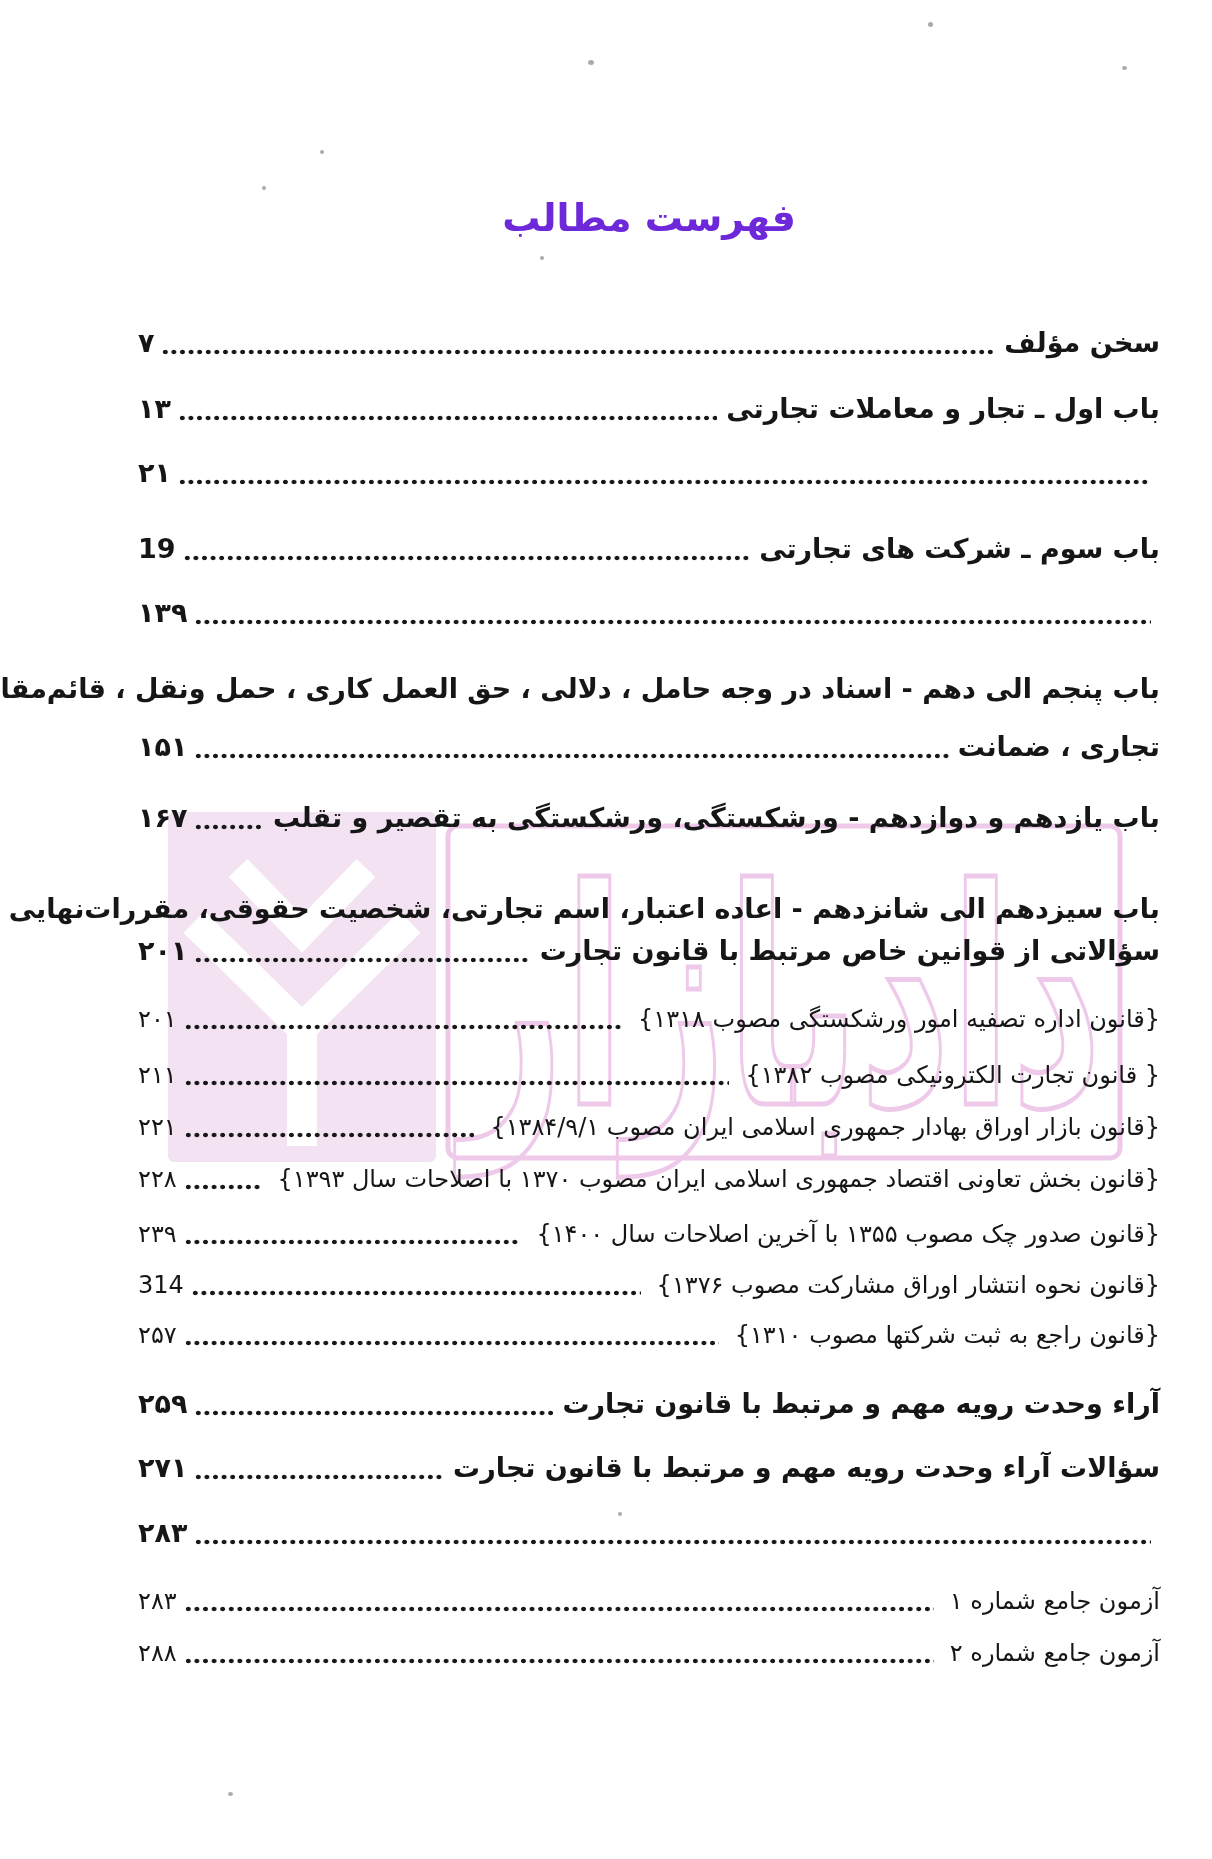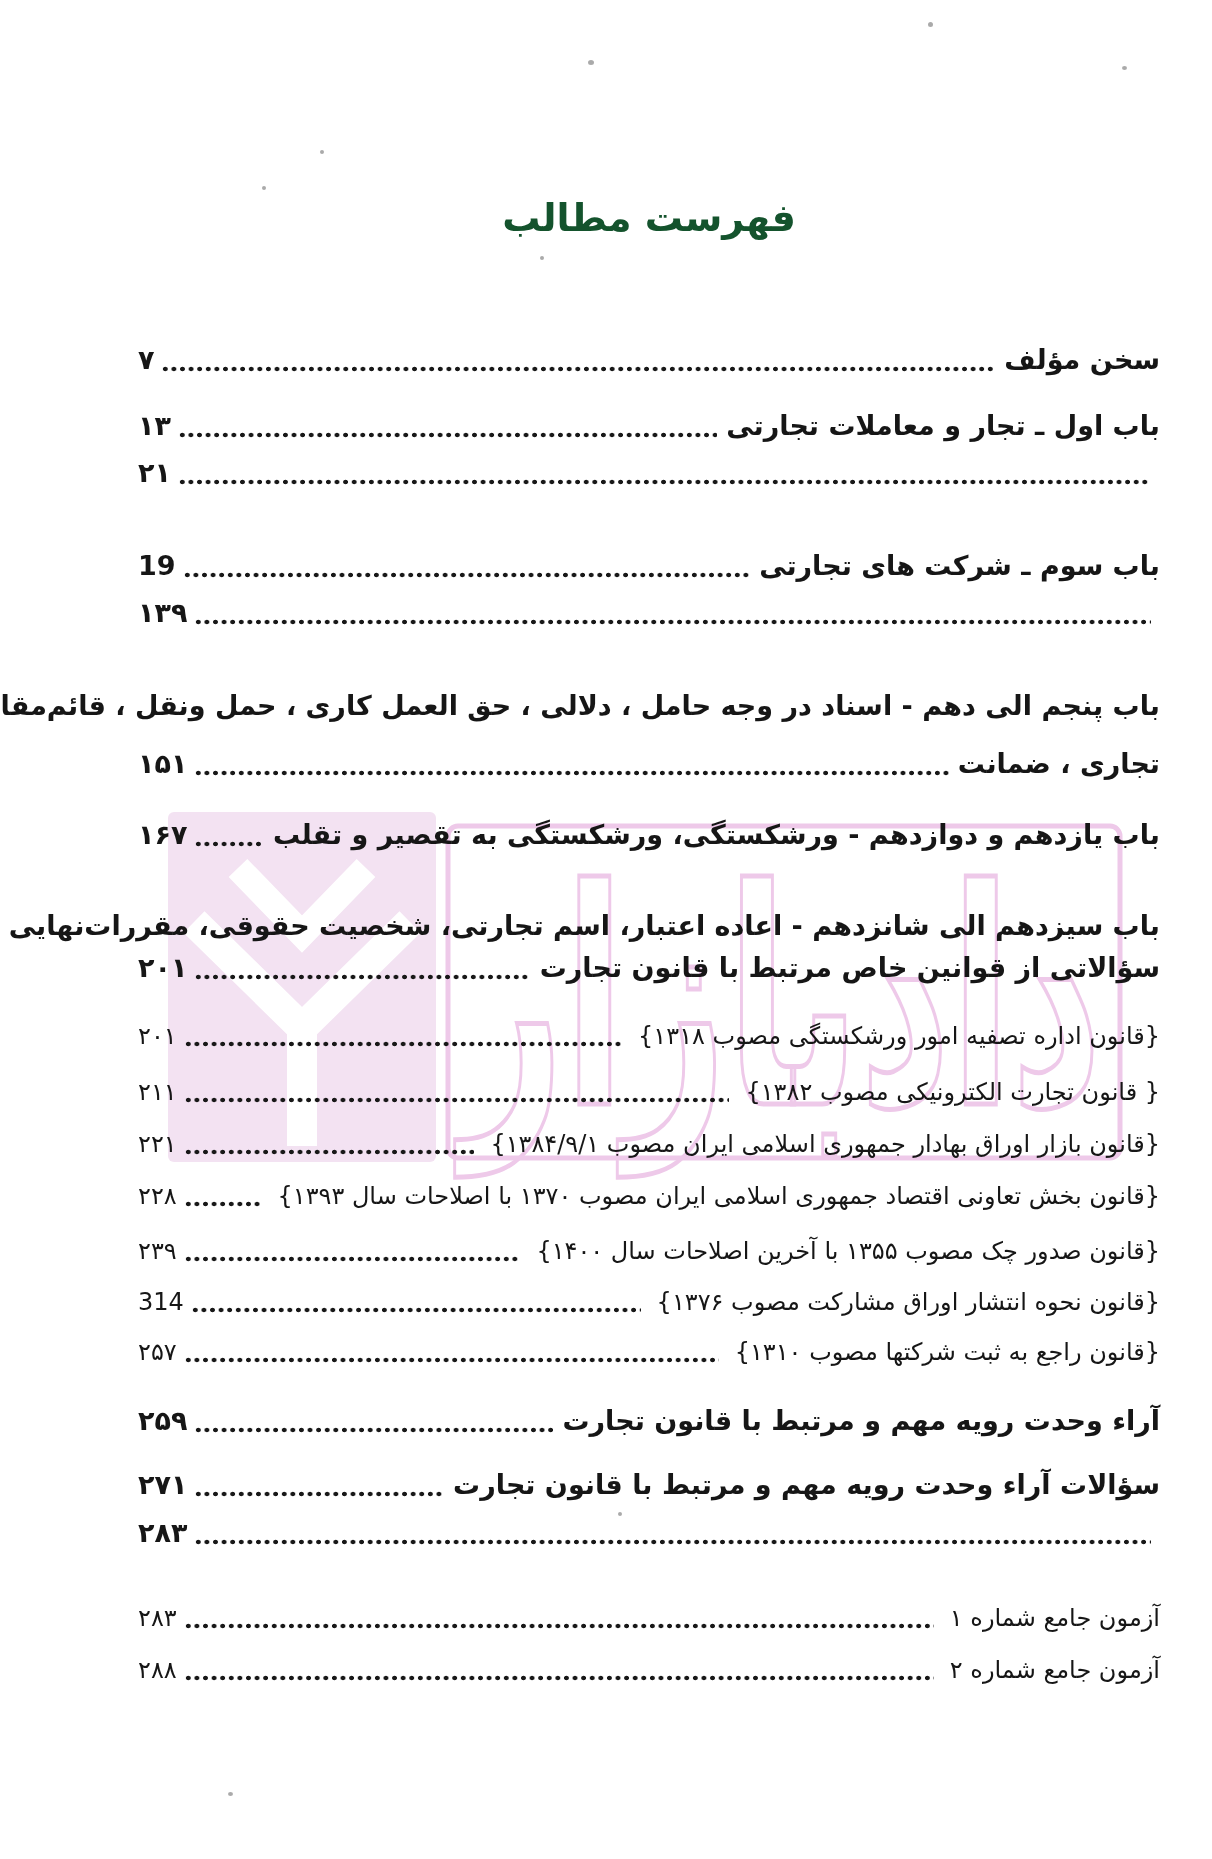--- a/index.html
+++ b/index.html
@@ -31,31 +31,31 @@
     width: 1022px; height: 1859px;
     z-index: 1;
   }
   .title {
     position: absolute;
     top: 196px; left: 0; right: 0;
     margin: 0;
     text-align: center;
     font-size: 38px;
     font-weight: bold;
-    color: #14532d;
+    color: #6d28d9;
   }
   .row {
     position: absolute;
     left: 0; right: 0;
     display: flex;
     align-items: baseline;
     direction: rtl;
     white-space: nowrap;
   }
-  .row .label { flex: 0 1 auto; margin-top: 17px; }
+  .row .label { flex: 0 1 auto; }
   .row .num  { flex: 0 0 auto; }
   .row.main { font-size: 27px; font-weight: bold; line-height: 42px; }
   .row.sub  { font-size: 24px; font-weight: normal; line-height: 38px; }
   .leader {
     flex: 1 1 0;
     min-width: 0;
     height: 6px;
     align-self: flex-end;
     margin: 0 9px 9px 7px;
     background-image: radial-gradient(circle, #181818 2.1px, rgba(0,0,0,0) 2.6px);

